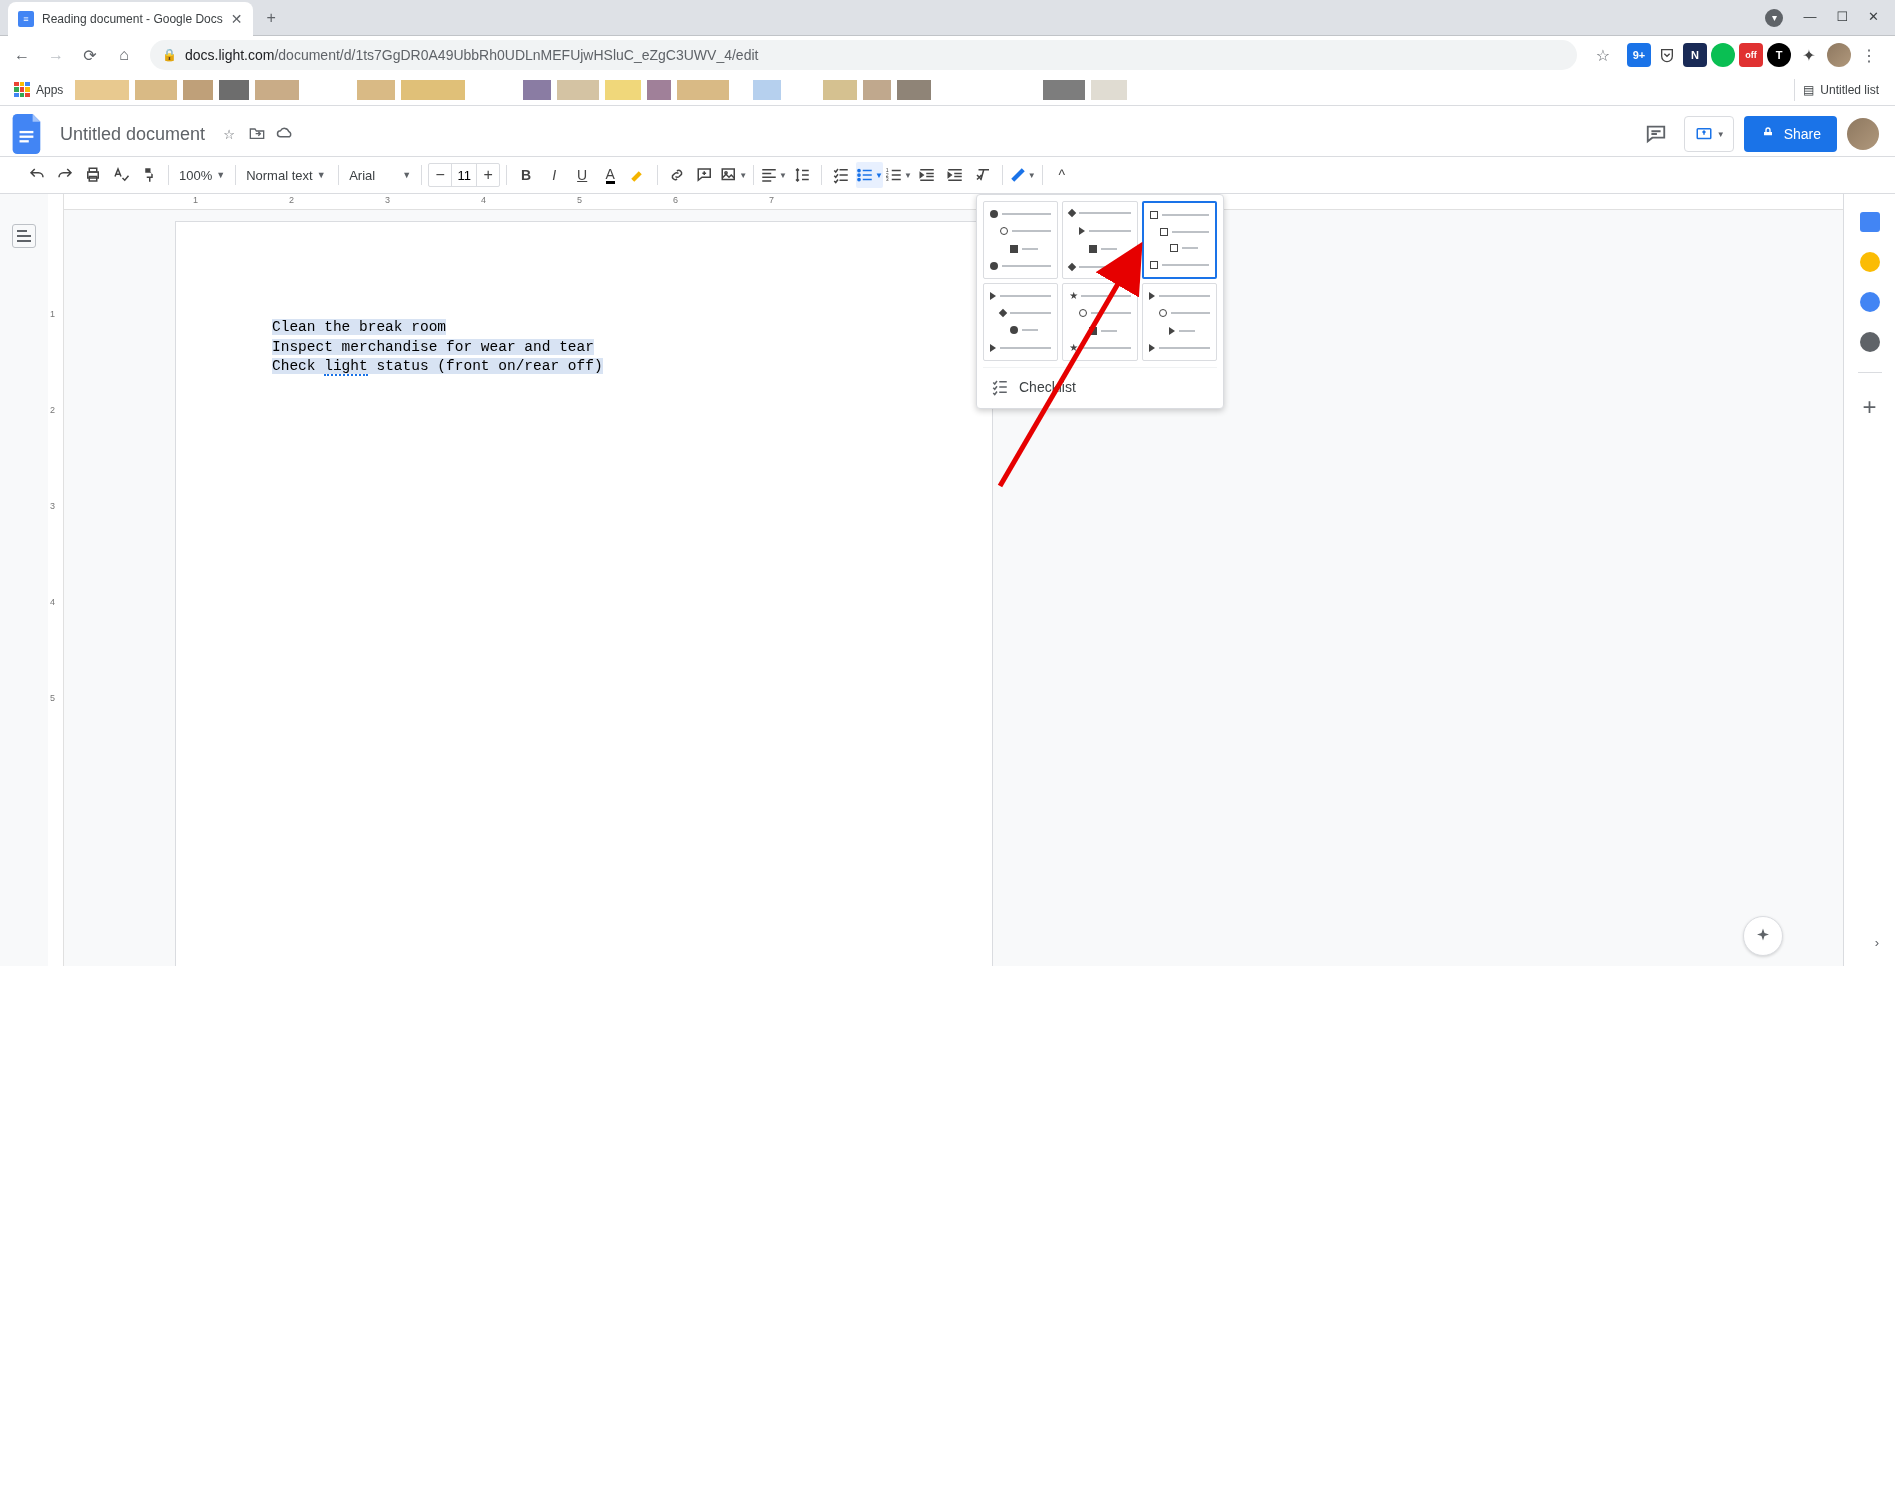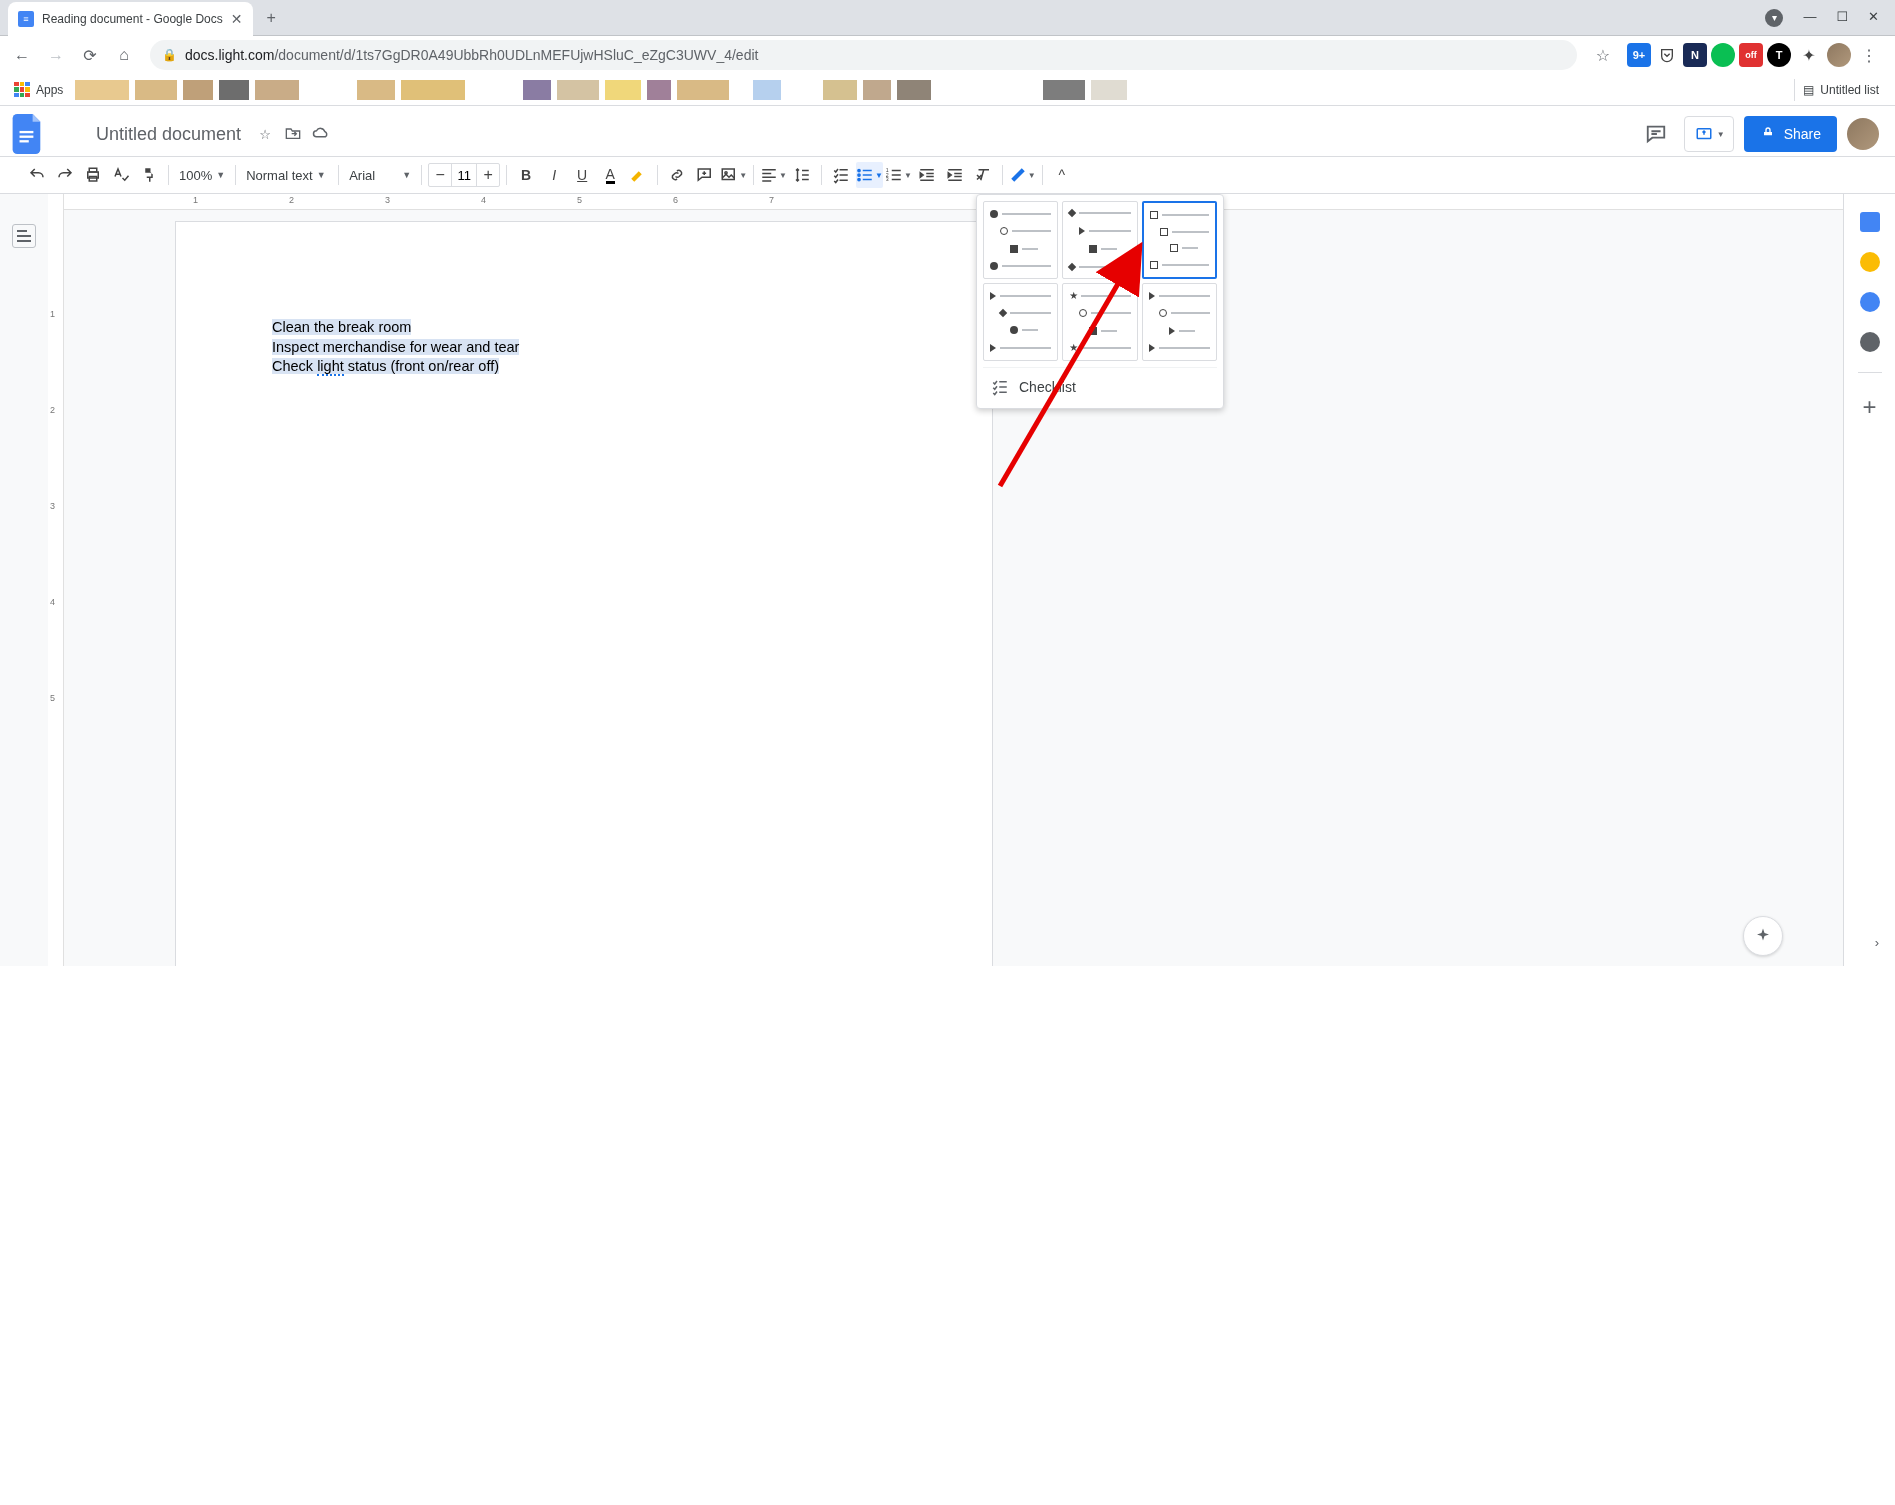--- a/index.html
+++ b/index.html
@@ -28,21 +28,21 @@
 .apps-grid span:nth-child(4){background:#34a853;}.apps-grid span:nth-child(5){background:#ea4335;}.apps-grid span:nth-child(6){background:#fbbc04;}
 .apps-grid span:nth-child(7){background:#4285f4;}.apps-grid span:nth-child(8){background:#34a853;}.apps-grid span:nth-child(9){background:#ea4335;}
 .swatch { height: 20px; }
 .reading-list { margin-left: auto; display: flex; align-items: center; gap: 6px; padding: 4px 8px; color: #3c4043; border-left: 1px solid #dadce0;}
 
 .docs-app { display: flex; flex-direction: column; height: calc(966px - 106px); }
 .titlebar { display: flex; align-items: center; padding: 6px 16px 0 10px; gap: 8px;}
 .docs-logo { width: 36px; height: 44px; display: flex; align-items: center; justify-content: center;}
 .docs-logo svg { width: 32px; height: 40px; }
 .title-area { flex: 1; }
-.doc-title-row { display: flex; align-items: center; gap: 8px; height: 26px; margin-left: 36px;}
+.doc-title-row { display: flex; align-items: center; gap: 8px; height: 26px;}
 .doc-title { font-size: 18px; color: #5f6368; padding: 2px 6px;}
 .title-icon { color: #5f6368; cursor: pointer; width: 20px; text-align:center;}
 .menubar { display: flex; align-items: center; gap: 2px; height: 24px; font-size: 14px; color: #202124;}
 .menubar span { padding: 2px 7px; cursor: pointer; border-radius:3px;}
 .last-edit { color: #5f6368; text-decoration: underline; margin-left: 8px; font-size: 13px;}
 .titlebar-right { display: flex; align-items: center; gap: 10px;}
 .icon-btn { width: 36px; height: 36px; border-radius: 50%; display: flex; align-items: center; justify-content: center; color: #5f6368; cursor: pointer;}
 .present-btn { border: 1px solid #dadce0; border-radius: 4px; height: 36px; display: flex; align-items: center; padding: 0 4px 0 10px; color: #1a73e8;}
 .share-btn { background: #1a73e8; color: #fff; border-radius: 4px; height: 36px; padding: 0 16px; display: flex; align-items: center; gap: 8px; font-weight: 500; font-size: 14px;}
 .avatar { width: 32px; height: 32px; border-radius: 50%; background: linear-gradient(135deg,#8e7860,#b0987c);}
@@ -64,21 +64,21 @@
 .outline-icon { width: 24px; height: 24px; border: 1px solid #bdc1c6; border-radius: 3px; display: flex; flex-direction: column; justify-content: space-evenly; padding: 4px; gap:2px;}
 .outline-icon span { height: 2px; background: #5f6368; }
 .outline-icon span:first-child { width: 70%;}
 .ruler-v { width: 16px; background: #fff; border-right: 1px solid #e0e0e0; position: relative; font-size: 9px; color: #777;}
 .ruler-v .tick-lbl { position: absolute; left: 2px; transform: translateY(-50%);}
 .doc-area { flex: 1; overflow: auto; position: relative;}
 .ruler-h { height: 16px; background: #fff; border-bottom: 1px solid #e0e0e0; position: sticky; top: 0; display:flex; padding-left: 132px; font-size:9px; color:#777;}
 .ruler-h .seg { width: 96px; position: relative;}
 .ruler-h .seg span { position: absolute; left: -3px; top: 1px;}
 .page { width: 816px; min-height: 1056px; background: #fff; margin: 12px 0 20px 112px; box-shadow: 0 0 0 1px #dadce0; padding: 96px 96px;}
-.page p { font-size: 14.5px; line-height: 1.35; color: #000; }
+.page p { font-size: 14.5px; line-height: 1.35; color: #000; font-family: Liberation Mono, monospace; }
 .page p span.hl { background: #d8e3f3; }
 .page .spell { border-bottom: 2px dotted #1a73e8;}
 .right-panel { width: 52px; background: #fff; border-left: 1px solid #dadce0; display: flex; flex-direction: column; align-items: center; gap: 20px; padding-top: 18px;}
 .side-app { width: 20px; height: 20px; border-radius: 3px;}
 .explore-pill { position: absolute; right: 60px; bottom: 10px; background: #fff; border: 1px solid #dadce0; border-radius: 22px; width: 40px; height: 40px; display:flex; align-items:center; justify-content:center; box-shadow: 0 1px 3px rgba(0,0,0,.15);}
 .on-scroll-chevron { position:absolute; right:6px; bottom:12px; width:24px; height:24px; display:flex; align-items:center; justify-content:center; color:#5f6368;}
 
 
 .bullet-popup { position: absolute; top: 0px; left: 912px; width: 248px; background: #fff; border: 1px solid #dadce0; border-radius: 4px; box-shadow: 0 2px 6px rgba(0,0,0,.2); padding: 6px; z-index: 50;}
 .bp-grid { display: grid; grid-template-columns: repeat(3, 1fr); gap: 4px;}

